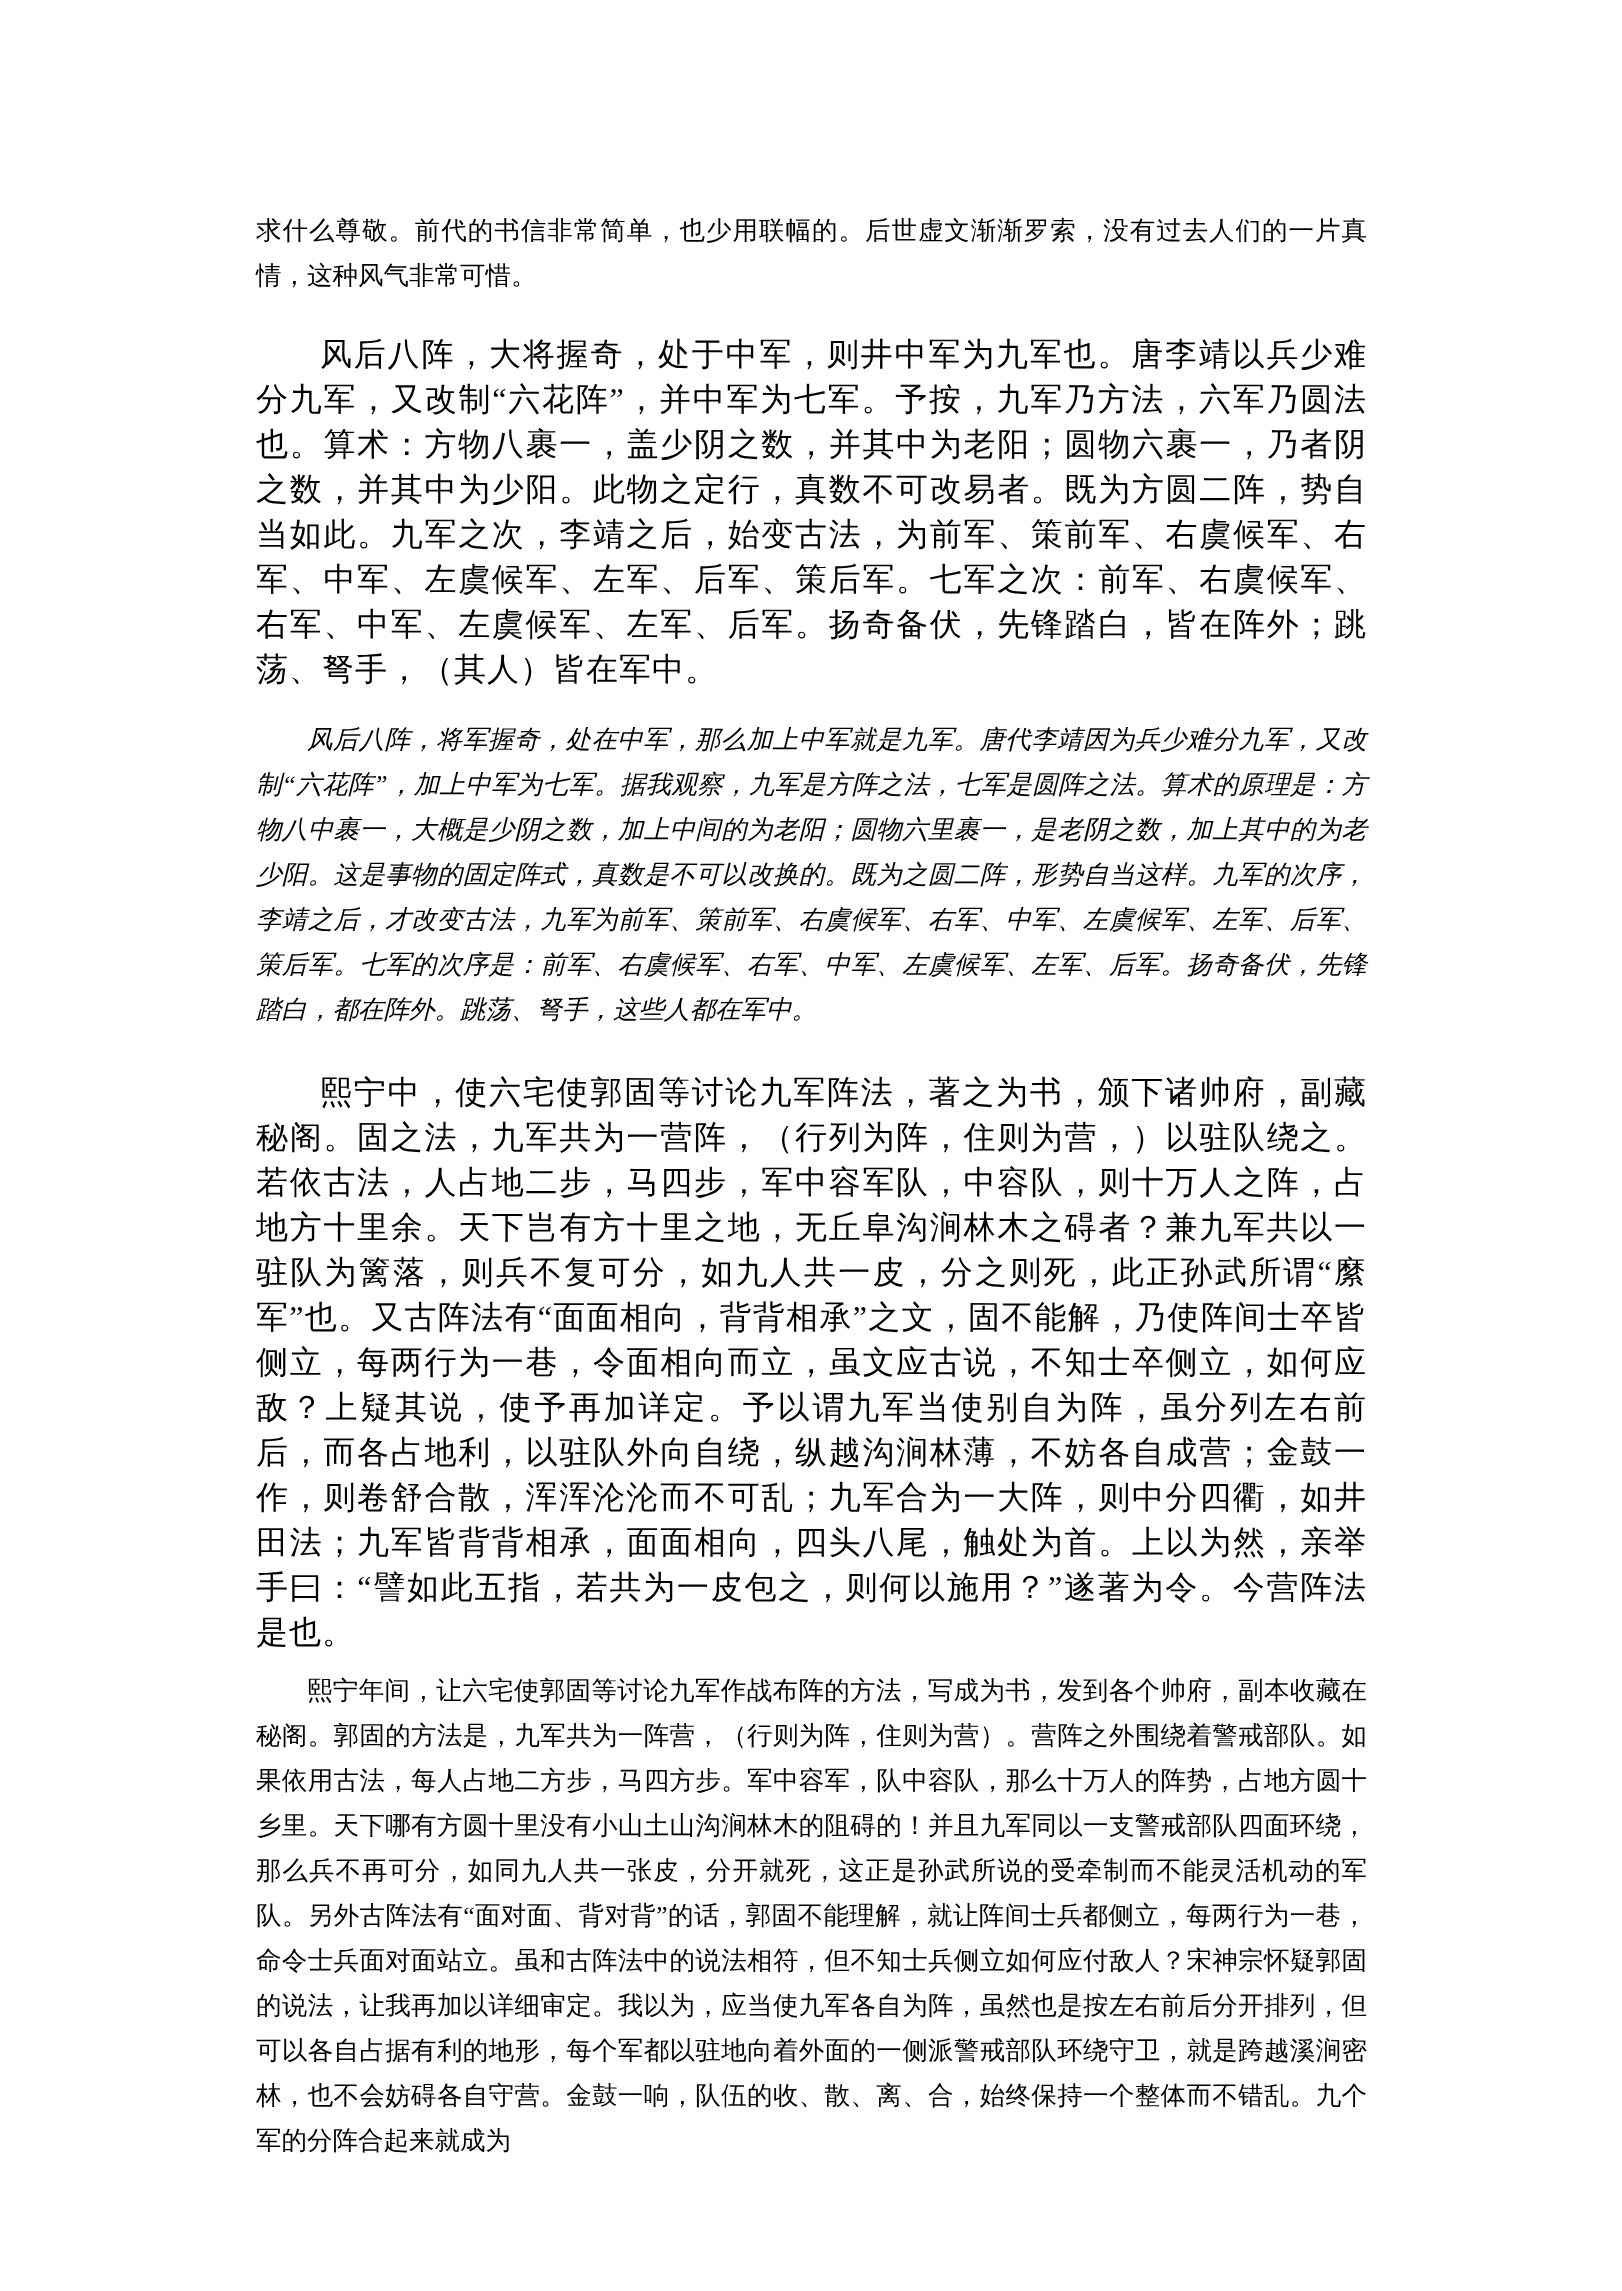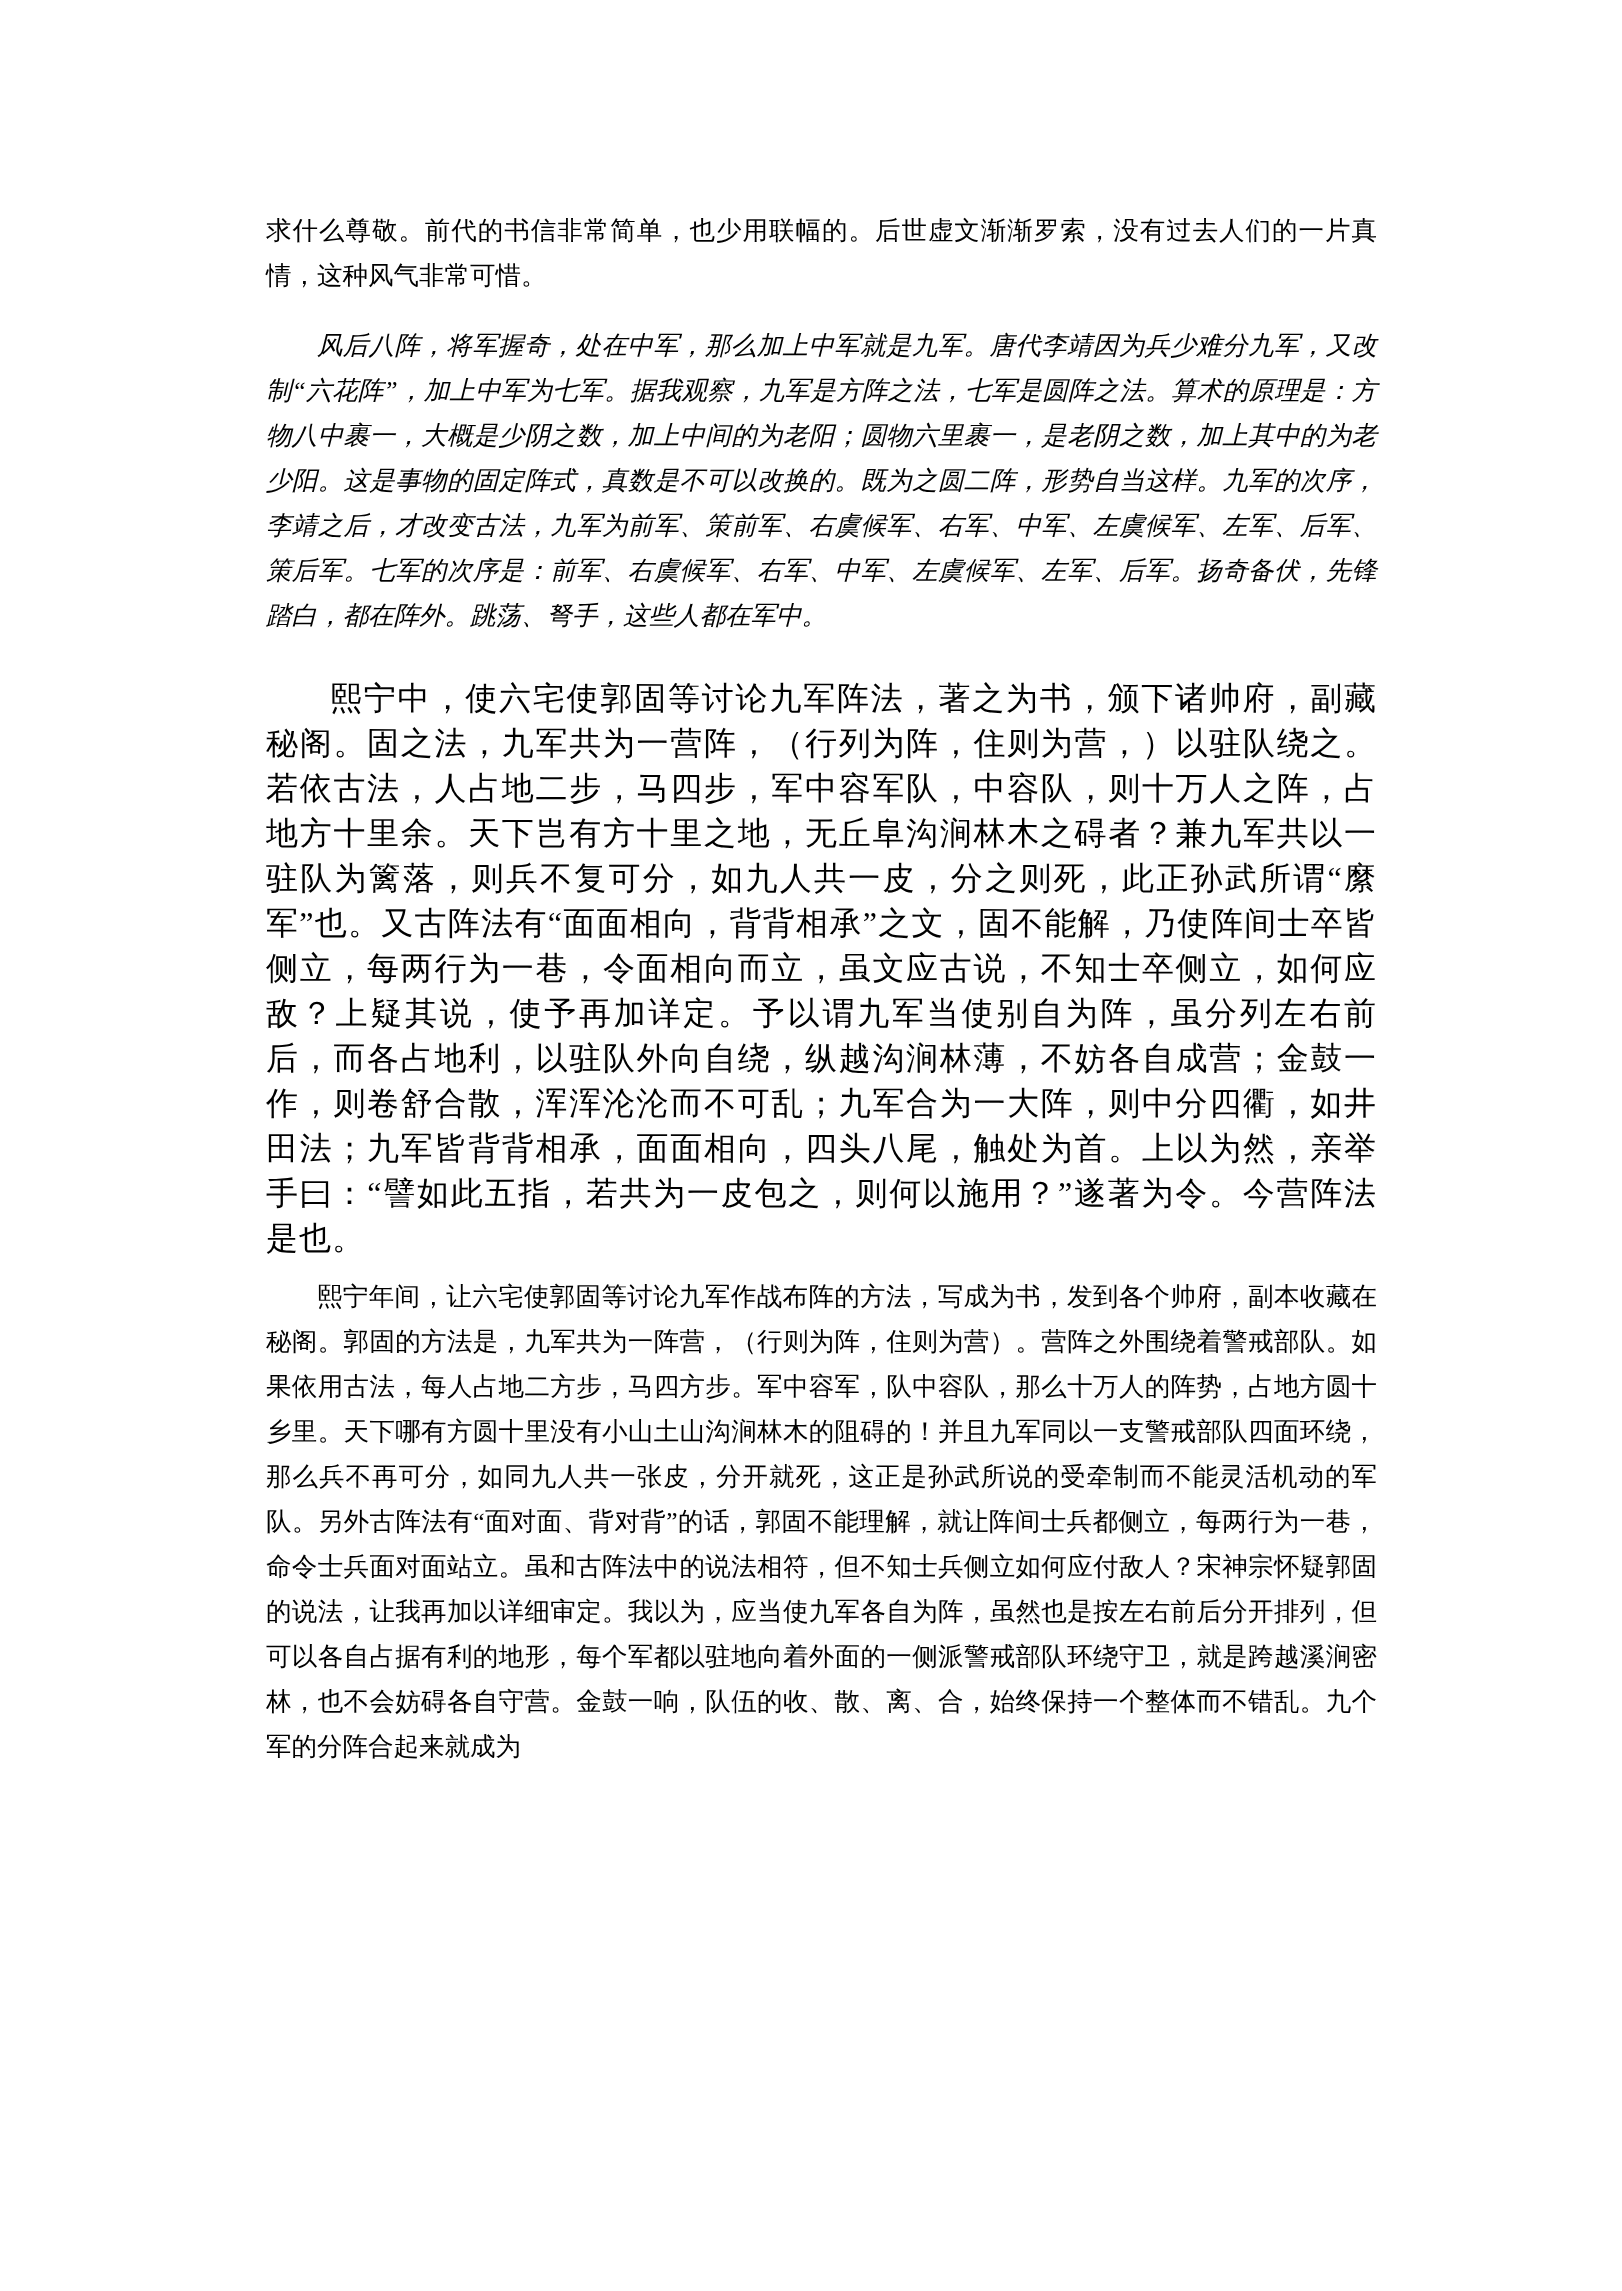--- a/index.html
+++ b/index.html
@@ -15,21 +15,21 @@
     color: #000000;
   }
   .page {
     position: relative;
     width: 1622px;
     height: 2292px;
     background: #ffffff;
   }
   .content {
     position: absolute;
-    left: 266px;
+    left: 256px;
     top: 208px;
     width: 1111px;
   }
   .content p {
     margin: 0;
     padding: 0;
     text-align: justify;
     text-justify: inter-ideograph;
     word-break: break-all;
     color: #000000;
@@ -53,20 +53,21 @@
   .m-p5 { margin-top: 13.7px !important; }
 </style>
 </head>
 <body>
 
 <div class="page">
   <div class="content">
 
     <p class="translation">求什么尊敬。前代的书信非常简单，也少用联幅的。后世虚文渐渐罗索，没有过去人们的一片真情，这种风气非常可惜。</p>
 
+    <p class="classical indent m-p2">风后八阵，大将握奇，处于中军，则井中军为九军也。唐李靖以兵少难分九军，又改制“六花阵”，并中军为七军。予按，九军乃方法，六军乃圆法也。算术：方物八裹一，盖少阴之数，并其中为老阳；圆物六裹一，乃者阴之数，并其中为少阳。此物之定行，真数不可改易者。既为方圆二阵，势自当如此。九军之次，李靖之后，始变古法，为前军、策前军、右虞候军、右军、中军、左虞候军、左军、后军、策后军。七军之次：前军、右虞候军、右军、中军、左虞候军、左军、后军。扬奇备伏，先锋踏白，皆在阵外；跳荡、弩手，（其人）皆在军中。</p>
 
     <p class="translation indent m-p3">风后八阵，将军握奇，处在中军，那么加上中军就是九军。唐代李靖因为兵少难分九军，又改制“六花阵”，加上中军为七军。据我观察，九军是方阵之法，七军是圆阵之法。算术的原理是：方物八中裹一，大概是少阴之数，加上中间的为老阳；圆物六里裹一，是老阴之数，加上其中的为老少阳。这是事物的固定阵式，真数是不可以改换的。既为之圆二阵，形势自当这样。九军的次序，李靖之后，才改变古法，九军为前军、策前军、右虞候军、右军、中军、左虞候军、左军、后军、策后军。七军的次序是：前军、右虞候军、右军、中军、左虞候军、左军、后军。扬奇备伏，先锋踏白，都在阵外。跳荡、弩手，这些人都在军中。</p>
 
     <p class="classical indent m-p4">熙宁中，使六宅使郭固等讨论九军阵法，著之为书，颁下诸帅府，副藏秘阁。固之法，九军共为一营阵，（行列为阵，住则为营，）以驻队绕之。若依古法，人占地二步，马四步，军中容军队，中容队，则十万人之阵，占地方十里余。天下岂有方十里之地，无丘阜沟涧林木之碍者？兼九军共以一驻队为篱落，则兵不复可分，如九人共一皮，分之则死，此正孙武所谓“縻军”也。又古阵法有“面面相向，背背相承”之文，固不能解，乃使阵间士卒皆侧立，每两行为一巷，令面相向而立，虽文应古说，不知士卒侧立，如何应敌？上疑其说，使予再加详定。予以谓九军当使别自为阵，虽分列左右前后，而各占地利，以驻队外向自绕，纵越沟涧林薄，不妨各自成营；金鼓一作，则卷舒合散，浑浑沦沦而不可乱；九军合为一大阵，则中分四衢，如井田法；九军皆背背相承，面面相向，四头八尾，触处为首。上以为然，亲举手曰：“譬如此五指，若共为一皮包之，则何以施用？”遂著为令。今营阵法是也。</p>
 
     <p class="translation indent m-p5">熙宁年间，让六宅使郭固等讨论九军作战布阵的方法，写成为书，发到各个帅府，副本收藏在秘阁。郭固的方法是，九军共为一阵营，（行则为阵，住则为营）。营阵之外围绕着警戒部队。如果依用古法，每人占地二方步，马四方步。军中容军，队中容队，那么十万人的阵势，占地方圆十乡里。天下哪有方圆十里没有小山土山沟涧林木的阻碍的！并且九军同以一支警戒部队四面环绕，那么兵不再可分，如同九人共一张皮，分开就死，这正是孙武所说的受牵制而不能灵活机动的军队。另外古阵法有“面对面、背对背”的话，郭固不能理解，就让阵间士兵都侧立，每两行为一巷，命令士兵面对面站立。虽和古阵法中的说法相符，但不知士兵侧立如何应付敌人？宋神宗怀疑郭固的说法，让我再加以详细审定。我以为，应当使九军各自为阵，虽然也是按左右前后分开排列，但可以各自占据有利的地形，每个军都以驻地向着外面的一侧派警戒部队环绕守卫，就是跨越溪涧密林，也不会妨碍各自守营。金鼓一响，队伍的收、散、离、合，始终保持一个整体而不错乱。九个军的分阵合起来就成为</p>
 
   </div>
 </div>
 

